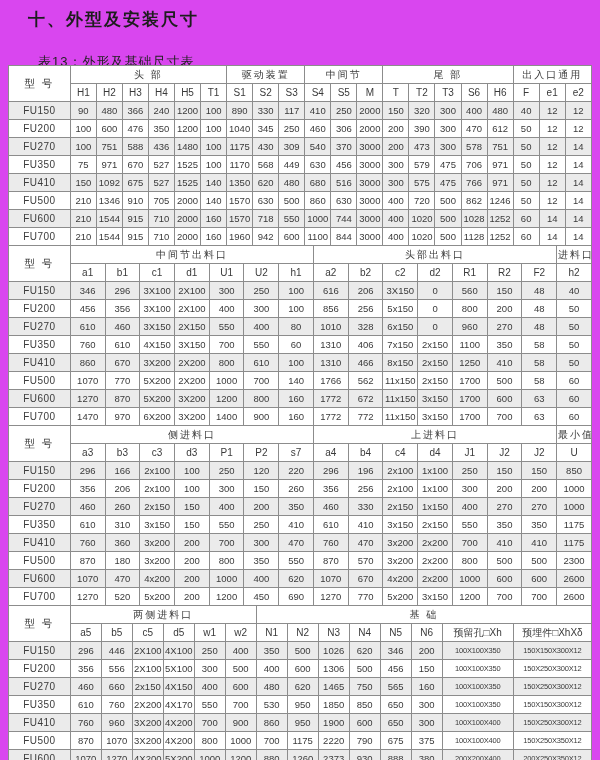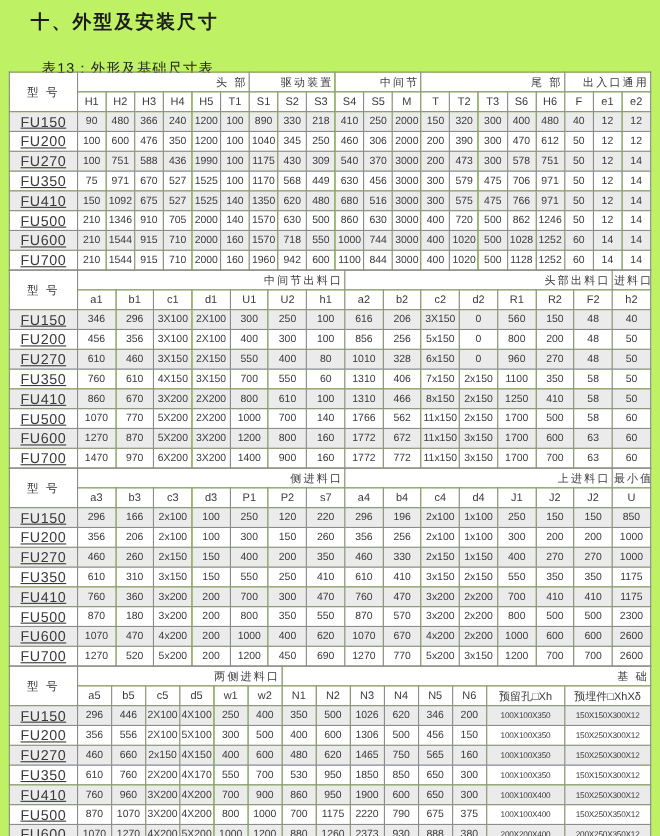--- a/index.html
+++ b/index.html
@@ -1,17 +1,17 @@
 <!DOCTYPE html>
 <html><head>
 <meta charset="utf-8">
 <style>
   html,body{margin:0;padding:0;background:#e8e8e8;}
   .page{
-    position:relative;width:600px;height:760px;background:#bef264;
+    position:relative;width:600px;height:760px;background:#d946ef;
     font-family:"Liberation Sans","DejaVu Sans",sans-serif;color:#333;
     overflow:hidden;margin:0 auto;
   }
   .title{
     position:absolute;top:8px;left:28px;font-size:17px;font-weight:bold;
     letter-spacing:2px;color:#1d1d1d;margin:0;
   }
   .caption{
     position:absolute;top:53px;left:38px;font-size:13px;font-weight:normal;
     letter-spacing:1px;color:#222;margin:0;
@@ -21,23 +21,23 @@
     width:100%;border-collapse:collapse;table-layout:fixed;
     margin-top:-1px; 
   }
   table.dims th,table.dims td{
     border:1px solid #8c8c8c;text-align:center;vertical-align:middle;
     padding:0 1px;overflow:hidden;white-space:nowrap;
     font-weight:normal;color:#3a3a3a;
   }
   table.dims th{height:17px;font-size:10px;background:#fff;}
   table.dims td{height:17px;font-size:9.5px;}
-  table.dims td.model{font-size:13px;letter-spacing:.5px;text-decoration:underline;}
+  table.dims td.model{font-size:10px;letter-spacing:.5px;}
   table.dims th.model{font-size:10.5px;letter-spacing:2px;}
-  table.dims th.group{letter-spacing:2px;text-align:right;}
+  table.dims th.group{letter-spacing:2px;}
   table.dims tbody tr:nth-child(odd) td{background:#ebebeb;}
   table.dims tbody tr:nth-child(even) td{background:#ffffff;}
   table.dims td.small{font-size:7.5px;letter-spacing:-0.2px;}
 </style>
 </head>
 <body>
 
 <div class="page">
   <h1 class="title">十、外型及安装尺寸</h1>
   <h2 class="caption">表13：外形及基础尺寸表</h2>
@@ -103,21 +103,21 @@
             <tr>
               <td class="model">FU150</td>
               <td>90</td>
               <td>480</td>
               <td>366</td>
               <td>240</td>
               <td>1200</td>
               <td>100</td>
               <td>890</td>
               <td>330</td>
-              <td>218</td>
+              <td>117</td>
               <td>410</td>
               <td>250</td>
               <td>2000</td>
               <td>150</td>
               <td>320</td>
               <td>300</td>
               <td>400</td>
               <td>480</td>
               <td>40</td>
               <td>12</td>
@@ -145,21 +145,21 @@
               <td>50</td>
               <td>12</td>
               <td>12</td>
             </tr>
             <tr>
               <td class="model">FU270</td>
               <td>100</td>
               <td>751</td>
               <td>588</td>
               <td>436</td>
-              <td>1990</td>
+              <td>1480</td>
               <td>100</td>
               <td>1175</td>
               <td>430</td>
               <td>309</td>
               <td>540</td>
               <td>370</td>
               <td>3000</td>
               <td>200</td>
               <td>473</td>
               <td>300</td>

